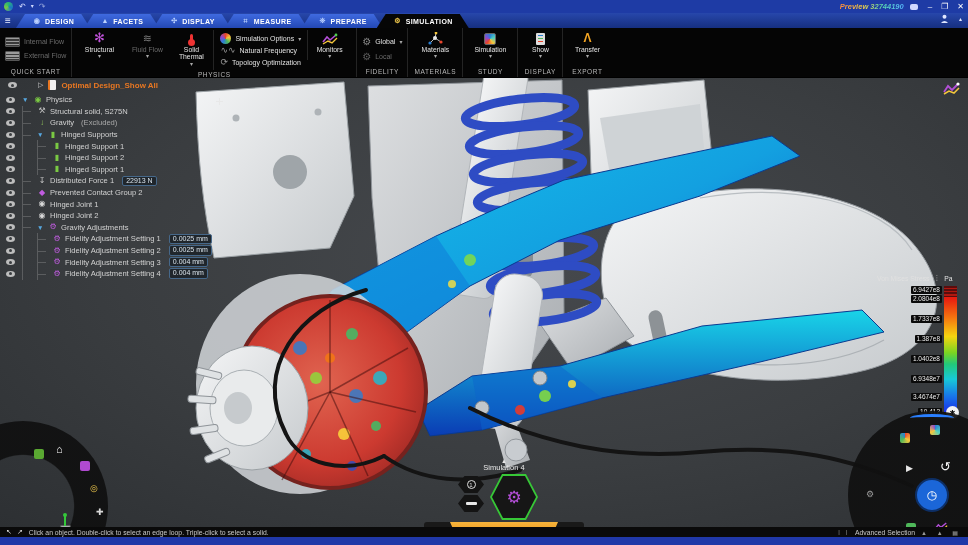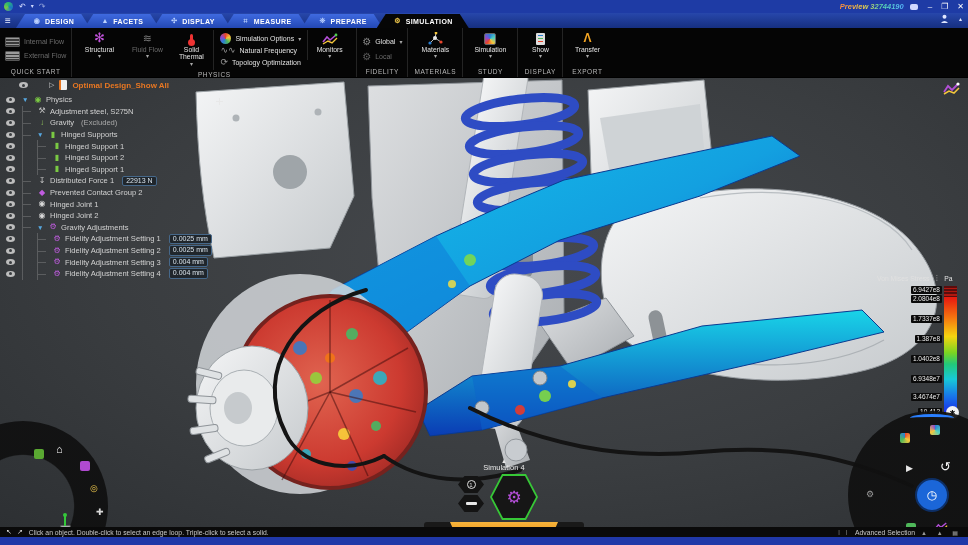--- a/index.html
+++ b/index.html
@@ -69,21 +69,21 @@
   .lambdaicon { color:#f5a623; font-weight:bold; font-size:12px; line-height:11px; }
 
   
   .viewport { position:absolute; top:78px; left:0; width:968px; height:449px;
     background:radial-gradient(ellipse at 55% 40%, #46494d 0%, #3a3d40 55%, #2d3033 100%);
     overflow:hidden; }
   .scene { position:absolute; inset:0; }
 
   
   .breadcrumb { position:absolute; top:1px; left:0; display:flex; align-items:center;
-    gap:5px; height:12px; padding-left:19px; }
+    gap:5px; height:12px; padding-left:8px; }
   .eye { width:9px; height:6px; background:#bdbdbd; border-radius:50%; position:relative; flex:none; }
   .eye::after { content:""; position:absolute; left:3px; top:1.5px; width:3px; height:3px;
     border-radius:50%; background:#3a3d40; }
   .bc-exp { color:#d8d8d8; font-size:7px; margin-left:16px; }
   .bc-doc { width:8px; height:10px; background:#f0f0f0; border-radius:1px; border-left:2px solid #e87722; }
   .bc-label { color:#e87722; font-size:8px; font-weight:bold; }
 
   
   .tree { position:absolute; top:16px; left:0; width:230px; }
   .trow { display:flex; align-items:center; height:11.6px; gap:3px; }
@@ -521,21 +521,21 @@
       <div class="trow">
         <span class="eye"></span>
         <span class="exp">▼</span>
         <span class="ticon" style="color:#7ac943;">◉</span>
         <span class="tlabel">Physics</span>
       </div>
       <div class="trow">
         <span class="eye"></span>
         <span class="guide tick"></span>
         <span class="ticon" style="color:#c0c0c0;">⚒</span>
-        <span class="tlabel">Adjustment steel, S275N</span>
+        <span class="tlabel">Structural solid, S275N</span>
       </div>
       <div class="trow">
         <span class="eye"></span>
         <span class="guide tick"></span>
         <span class="ticon" style="color:#8fc05a;">↓</span>
         <span class="tlabel">Gravity</span>
         <span class="tsuffix">(Excluded)</span>
       </div>
       <div class="trow">
         <span class="eye"></span>

